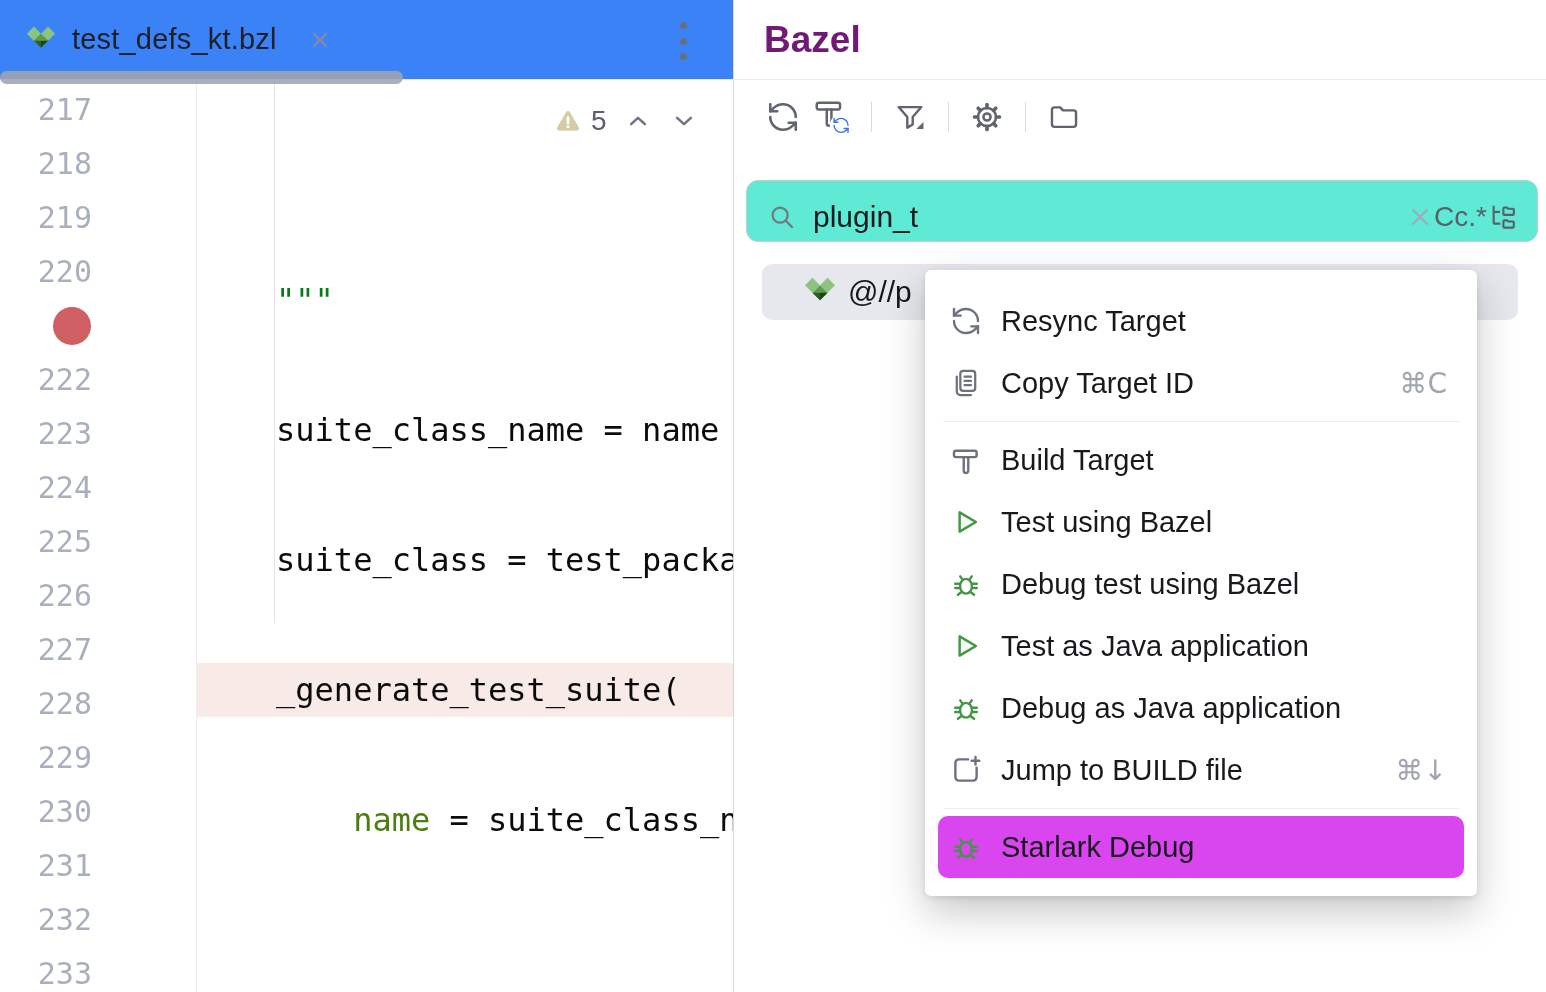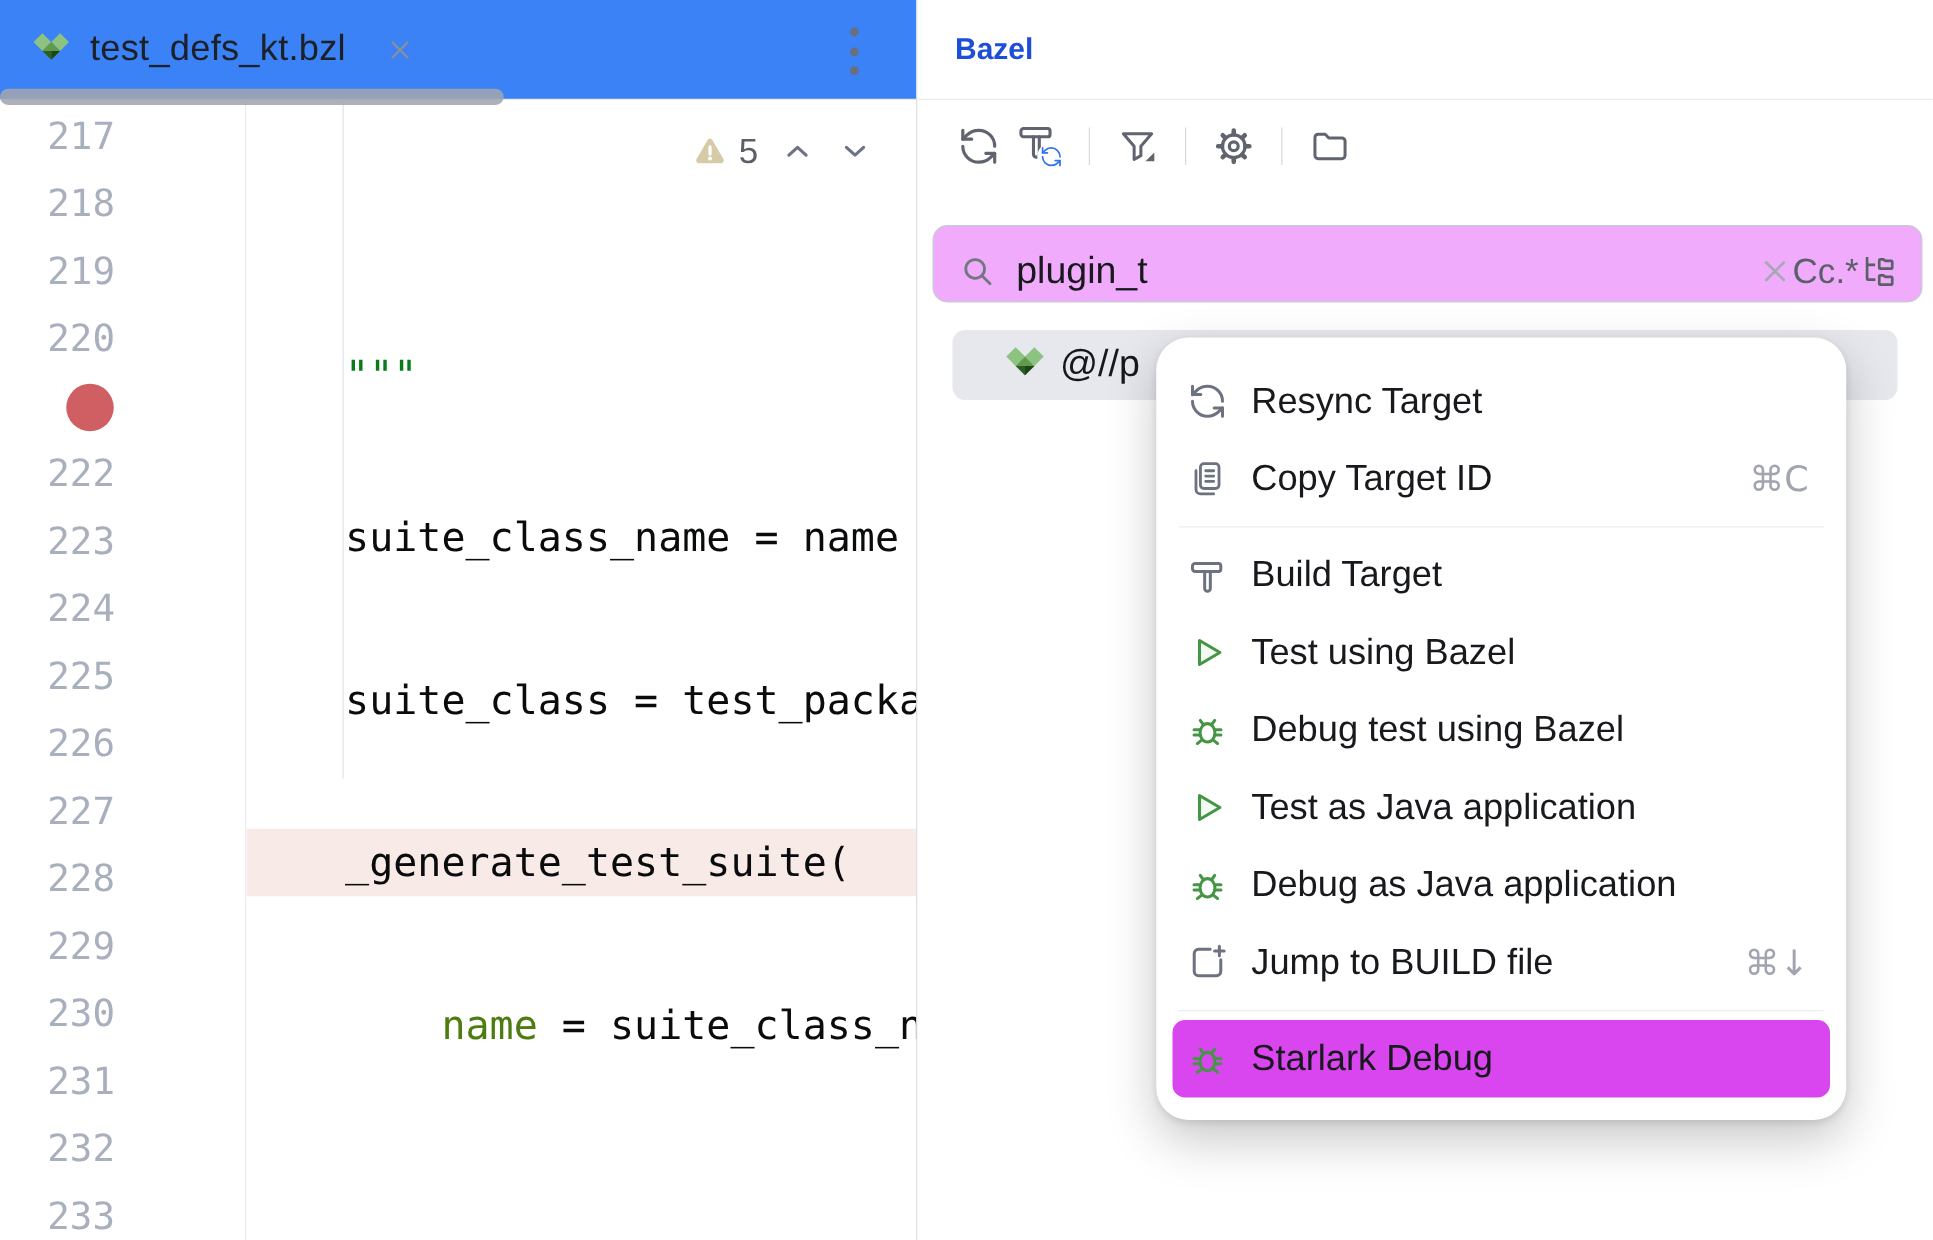--- a/index.html
+++ b/index.html
@@ -27,37 +27,37 @@
   .t-str{color:#067d17}
   .t-param{color:#4d7c0f}
   .indent-guide{position:absolute;left:77px;top:0;width:1px;height:543px;background:#e2e4e8}
   .inspection{position:absolute;left:356px;top:20px;height:42px;display:flex;align-items:center;gap:8px;z-index:2}
   .inspection .count{font-size:28px;color:#5c5f66;font-family:"Liberation Sans",sans-serif}
   .inspection .chev{margin-left:8px;cursor:pointer;display:flex}
 
   
   .bazel-pane{position:absolute;left:734px;top:0;width:812px;height:992px;background:#fff}
   .panel-header{height:80px;border-bottom:1px solid #e9ebee;display:flex;align-items:center;padding-left:30px;box-sizing:border-box}
-  .panel-title{font-size:24px;font-weight:700;color:#1d4ed8}
+  .panel-title{font-size:37px;font-weight:700;color:#701a75}
   .toolbar{height:74px;display:flex;align-items:center;padding-left:24px}
   .tbtn{width:50px;height:46px;display:flex;align-items:center;justify-content:center;border-radius:8px;cursor:pointer;color:#5f646e}
   .tdivider{width:1px;height:30px;background:#d9dbe0;margin:0 13px}
 
-  .search-box{margin:26px 8px 0 12px;height:62px;border:1.5px solid #c6cad3;border-radius:12px;display:flex;align-items:center;padding:12px 18px 0 20px;box-sizing:border-box;background:#f0abfc}
+  .search-box{margin:26px 8px 0 12px;height:62px;border:1.5px solid #c6cad3;border-radius:12px;display:flex;align-items:center;padding:12px 18px 0 20px;box-sizing:border-box;background:#5eead4}
   .search-box .value{margin-left:16px;font-size:30px;color:#17191d}
   .search-spacer{flex:1}
   .sctl{display:flex;align-items:center;color:#5b5f68}
   .sctl .clear{color:#a4a9b3;display:flex;cursor:pointer}
   .sctl .txt{font-size:28px;cursor:pointer}
 
   .tree-row{margin:22px 28px 0 28px;height:56px;border-radius:10px;background:#e6e8ed;display:flex;align-items:center;padding-left:40px;cursor:pointer}
   .tree-row .lbl{margin-left:10px;font-size:30px;color:#15171b}
 
   
-  .popup{position:absolute;left:191px;top:270px;width:552px;box-sizing:border-box;background:#fff;border-radius:26px;padding:20px 0 18px 0;box-shadow:0 2px 6px rgba(0,0,0,.10),0 16px 40px rgba(0,0,0,.22);z-index:10}
+  .popup{position:absolute;left:191px;top:270px;width:552px;box-sizing:border-box;background:#fff;border-radius:6px;padding:20px 0 18px 0;box-shadow:0 2px 6px rgba(0,0,0,.10),0 16px 40px rgba(0,0,0,.22);z-index:10}
   .menu-item{height:62px;display:flex;align-items:center;padding:0 30px 0 24px;cursor:pointer}
   .menu-item .mico{width:34px;height:34px;flex:none;display:flex;align-items:center;justify-content:center}
   .menu-item .mlabel{margin-left:18px;font-size:29px;color:#17191c;white-space:nowrap}
   .menu-item .mshortcut{margin-left:auto;font-size:28px;color:#a0a5af;font-family:"DejaVu Sans",sans-serif}
   .menu-sep{border-top:1px solid #ecedf0;margin:7px 18px}
   .menu-item.highlighted{background:#d946ef;border-radius:10px;margin:0 13px;padding:0 17px 0 11px}
   .ico-gray{color:#6d7280}
   .ico-green{color:#449544}
 </style>
 </head>

